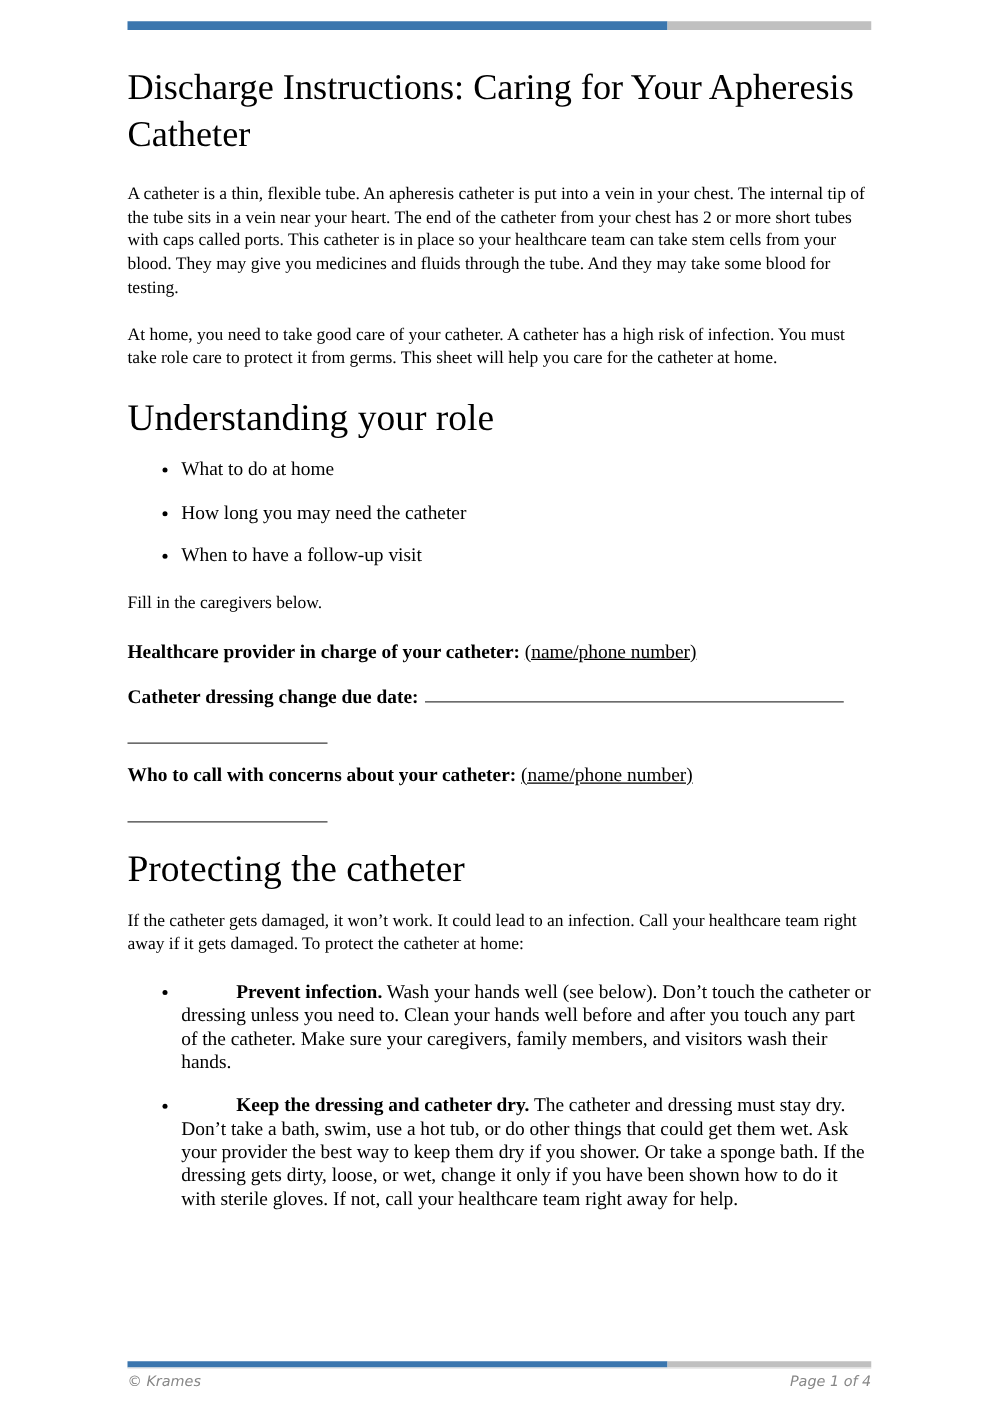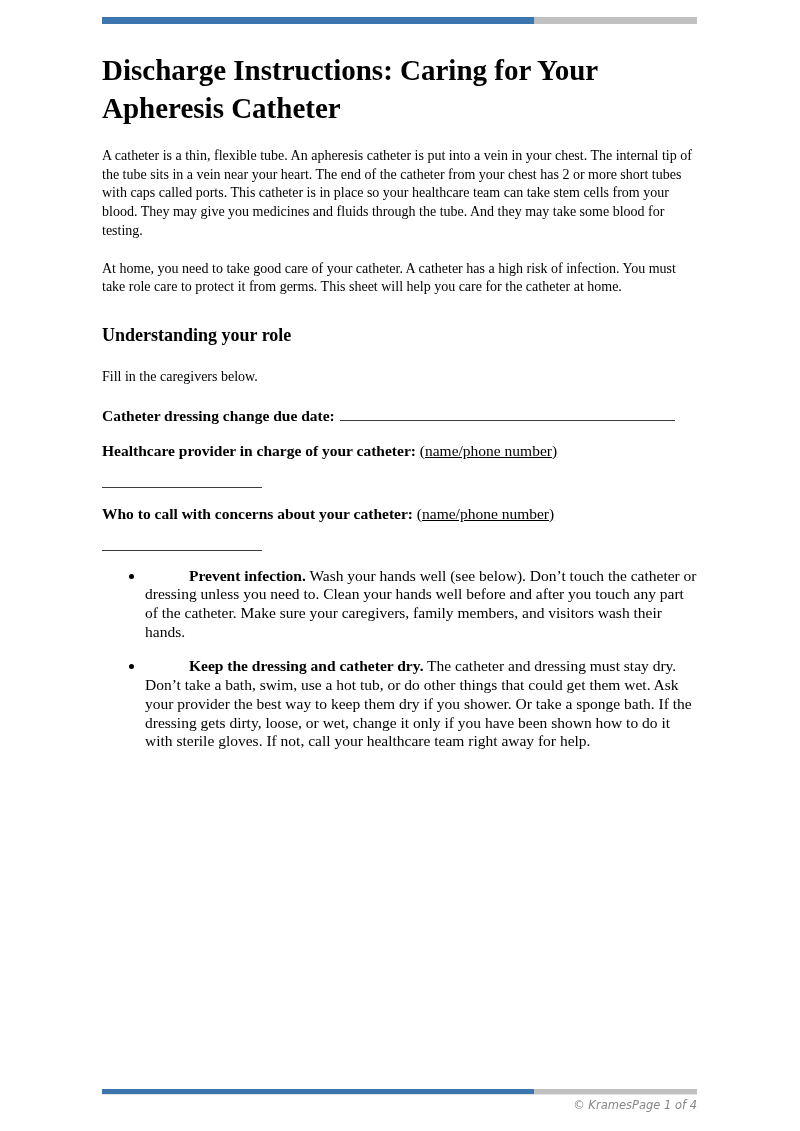--- a/index.html
+++ b/index.html
@@ -20,33 +20,33 @@
   }
   
   .accent-bar { display: flex; width: 100%; }
   .accent-bar.top { margin-top: 17px; height: 7px; }
   .bar-blue { width: 72.6%; background: #3b76ae; }
   .bar-gray { flex: 1; background: #c0c0c0; }
 
   h1 {
     font-size: 29px;
     line-height: 38px;
-    font-weight: bold;
+    font-weight: normal;
     margin: 27px 0 0 0;
   }
   p, .body-text {
     font-size: 14px;
     line-height: 18.7px;
     margin: 19px 0;
   }
   .first-para { margin-top: 20px; }
   h2 {
-    font-size: 18px;
+    font-size: 30px;
     line-height: 28px;
-    font-weight: bold;
+    font-weight: normal;
     margin: 24px 0 18px 0;
   }
   ul {
     margin: 16px 0;
     padding-left: 43px;
   }
   li {
     font-size: 15.5px;
     line-height: 18.7px;
     margin-bottom: 16px;
@@ -93,25 +93,26 @@
     width: 595px;
     top: 1094px;
     border-bottom: 1px solid #e3e3e3;
   }
   .footer-row {
     position: absolute;
     left: 102px;
     width: 595px;
     top: 1098px;
     display: flex;
-    justify-content: flex-end;
+    justify-content: space-between;
     font-family: "DejaVu Sans", sans-serif;
     font-style: italic;
     font-size: 11.5px;
     color: #878787;
+    gap: 16px;
   }
 </style>
 </head>
 <body>
 
 <div class="page">
   <div class="content">
 
     <div class="accent-bar top">
       <div class="bar-blue"></div>
@@ -119,41 +120,48 @@
     </div>
 
     <h1>Discharge Instructions: Caring for Your Apheresis Catheter</h1>
 
     <p class="first-para">A catheter is a thin, flexible tube. An apheresis catheter is put into a vein in your chest. The internal tip of the tube sits in a vein near your heart. The end of the catheter from your chest has 2 or more short tubes with caps called ports. This catheter is in place so your healthcare team can take stem cells from your blood. They may give you medicines and fluids through the tube. And they may take some blood for testing.</p>
     <p>At home, you need to take good care of your catheter. A catheter has a high risk of infection. You must take role care to protect it from germs. This sheet will help you care for the catheter at home.</p>
 
     <h2>Understanding your role</h2>
 
 
+    <ul>
+      <li>What to do at home</li>
+      <li>How long you may need the catheter</li>
+      <li>When to have a follow-up visit</li>
+    </ul>
 
     <p>Fill in the caregivers below.</p>
 
 
     <div class="field-row">
-      <span class="field-label">Catheter dressing change due date:</span><span class="blank blank-w2"></span>
+      <span class="field-label">Healthcare provider in charge of your catheter:</span>
+      <span class="field-suffix">(name/phone number)</span>
     </div>
 
     <div class="field-row">
-      <span class="field-label">Healthcare provider in charge of your catheter:</span>
-      <span class="field-suffix">(name/phone number)</span>
+      <span class="field-label">Catheter dressing change due date:</span><span class="blank blank-w2"></span>
     </div>
     <div class="short-line"></div>
 
     <div class="field-row">
       <span class="field-label">Who to call with concerns about your catheter:</span>
       <span class="field-suffix">(name/phone number)</span>
     </div>
     <div class="short-line"></div>
 
+    <h2>Protecting the catheter</h2>
 
+    <p>If the catheter gets damaged, it won’t work. It could lead to an infection. Call your healthcare team right away if it gets damaged. To protect the catheter at home:</p>
 
     <ul>
       <li><span class="bullet-bold">Prevent infection.</span><span> Wash your hands well (see below). Don’t touch the catheter or dressing unless you need to. Clean your hands well before and after you touch any part of the catheter. Make sure your caregivers, family members, and visitors wash their hands.</span></li>
       <li><span class="bullet-bold">Keep the dressing and catheter dry.</span><span> The catheter and dressing must stay dry. Don’t take a bath, swim, use a hot tub, or do other things that could get them wet. Ask your provider the best way to keep them dry if you shower. Or take a sponge bath. If the dressing gets dirty, loose, or wet, change it only if you have been shown how to do it with sterile gloves. If not, call your healthcare team right away for help.</span></li>
     </ul>
 
   </div>
 
   <div class="footer-bar">
     <div class="bar-blue"></div>

